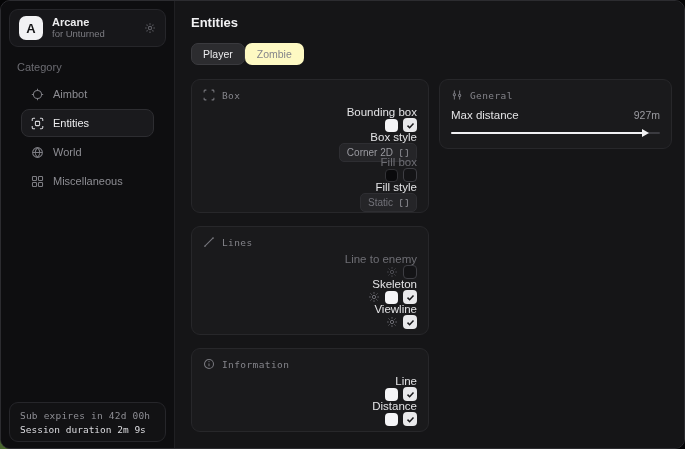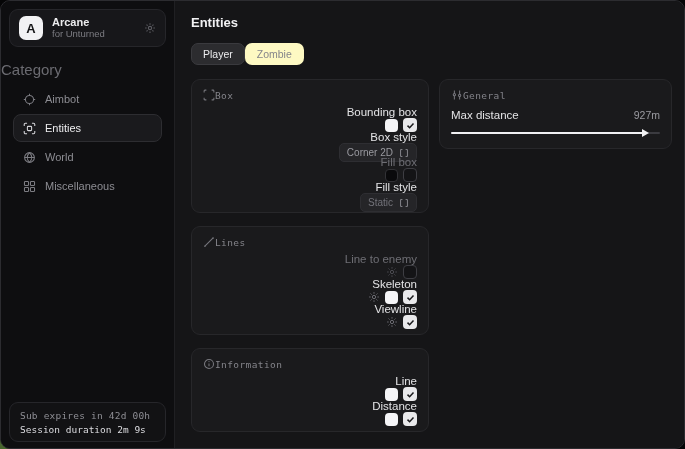--- a/index.html
+++ b/index.html
@@ -15,22 +15,22 @@
   .sidebar { width:174px; flex:0 0 174px; background:#0e0e10; border-right:1px solid #202023;
     display:flex; flex-direction:column; position:relative; }
   .brand-card { margin:8px 8px 0 8px; height:38px; background:#17171a; border:1px solid #26262a;
     border-radius:9px; display:flex; align-items:center; padding:0 9px; gap:9px; }
   .logo { width:24px; height:24px; background:#f2f2f4; border-radius:7px; color:#151517;
     font-weight:bold; font-size:13px; display:flex; align-items:center; justify-content:center; }
   .brand-text { flex:1; line-height:1.15; }
   .brand-name { font-size:11px; font-weight:bold; color:#ececee; }
   .brand-sub { font-size:9.5px; color:#7c7c82; }
   .brand-gear { color:#5d5d63; display:flex; }
-  .category { margin:14px 0 7px; font-size:15px; color:#6b6b71; }
-  .nav { display:flex; flex-direction:column; gap:1px; padding:0 12px; }
+  .category { margin:14px 16px 7px; font-size:11px; color:#6b6b71; }
+  .nav { display:flex; flex-direction:column; gap:1px; padding:0 20px; }
   .nav-item { height:28px; display:flex; align-items:center; gap:9px; padding:0 9px;
     border:1px solid transparent; border-radius:8px; color:#8d8d93; font-size:11px; cursor:pointer; }
   .nav-item .ni-icon { display:flex; color:#7c7c82; }
   .nav-item.active { background:#1a1a1d; border-color:#2d2d31; color:#ededef; }
   .nav-item.active .ni-icon { color:#d6d6da; }
   .sub-card { margin:auto 8px 6px 8px; border:1px solid #26262a; background:#121214;
     border-radius:9px; padding:7px 10px 6px; font-family:"DejaVu Sans Mono", monospace; }
   .sub-line1 { font-size:9.5px; color:#8e8e94; letter-spacing:0.2px; }
   .sub-line2 { font-size:9.5px; color:#dcdce0; margin-top:3px; }
 
@@ -39,21 +39,21 @@
   .main-title { font-size:13px; font-weight:bold; color:#f1f1f3; }
   .tabs { margin-top:13px; display:flex; }
   .tab { height:22px; padding:0 11px; border-radius:7px; display:flex; align-items:center;
     font-size:10.5px; cursor:pointer; }
   .tab.active { background:#2c2c2f; color:#ececee; border:1px solid #3a3a3e; }
   .tab.inactive { background:#fef9c3; color:#85858b; border:1px solid transparent; }
   .content { margin-top:14px; display:flex; gap:10px; align-items:flex-start; }
   .col-left { width:238px; flex:0 0 238px; display:flex; flex-direction:column; gap:13px; }
   .col-right { flex:1; max-width:240px; }
   .card { background:#1a1a1c; border:1px solid #27272a; border-radius:9px; padding:9px 11px 11px; }
-  .card-header { display:flex; align-items:center; color:#84848a;
+  .card-header { display:flex; align-items:center; gap:7px; color:#84848a;
     font-family:"DejaVu Sans Mono", monospace; font-size:9.5px; letter-spacing:0.4px; }
   .card-header .ch-icon { display:flex; color:#77777d; }
   .row { margin-top:5px; height:20px; display:flex; align-items:flex-end;flex-direction:column; }
   .row-label { flex:1; font-size:11.5px; color:#e3e3e5; }
   .row.dimmed .row-label { color:#6e6e74; }
   .controls { display:flex; align-items:center; gap:5px; }
   .gear-btn { display:flex; color:#6d6d73; cursor:pointer; }
   .row.dimmed .gear-btn { color:#4d4d53; }
   .swatch { width:13px; height:13px; border-radius:4px; cursor:pointer; }
   .swatch.white { background:#f5f5f7; }

